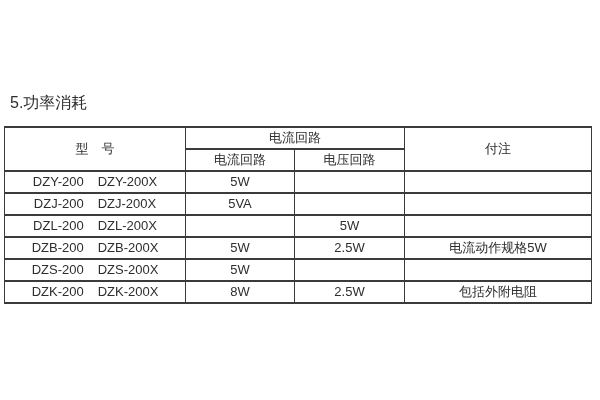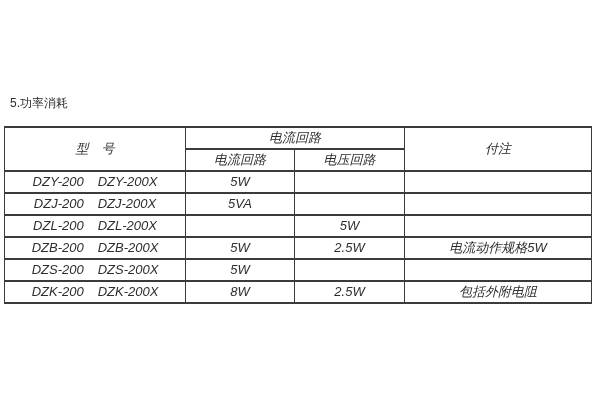--- a/index.html
+++ b/index.html
@@ -12,32 +12,31 @@
     height: 400px;
     position: relative;
     font-family: "Liberation Sans", "DejaVu Sans", sans-serif;
     color: #2d2d2d;
     overflow: hidden;
   }
   .doc-title {
     position: absolute;
     left: 10px;
     top: 96px;
-    font-size: 12px;
+    font-size: 16px;
     line-height: 14px;
     color: #2d2d2d;
   }
   table.spec {
     position: absolute;
     left: 4px;
     top: 126px;
     border-collapse: collapse;
     table-layout: fixed;
     color: #2d2d2d;
-    font-style: italic;
   }
   table.spec td {
     border-style: solid;
     border-color: #3b3b3b;
     border-width: 2px 1px;   
     padding: 0;
     height: 20px;
     font-size: 13px;
     line-height: 20px;
     text-align: center;

